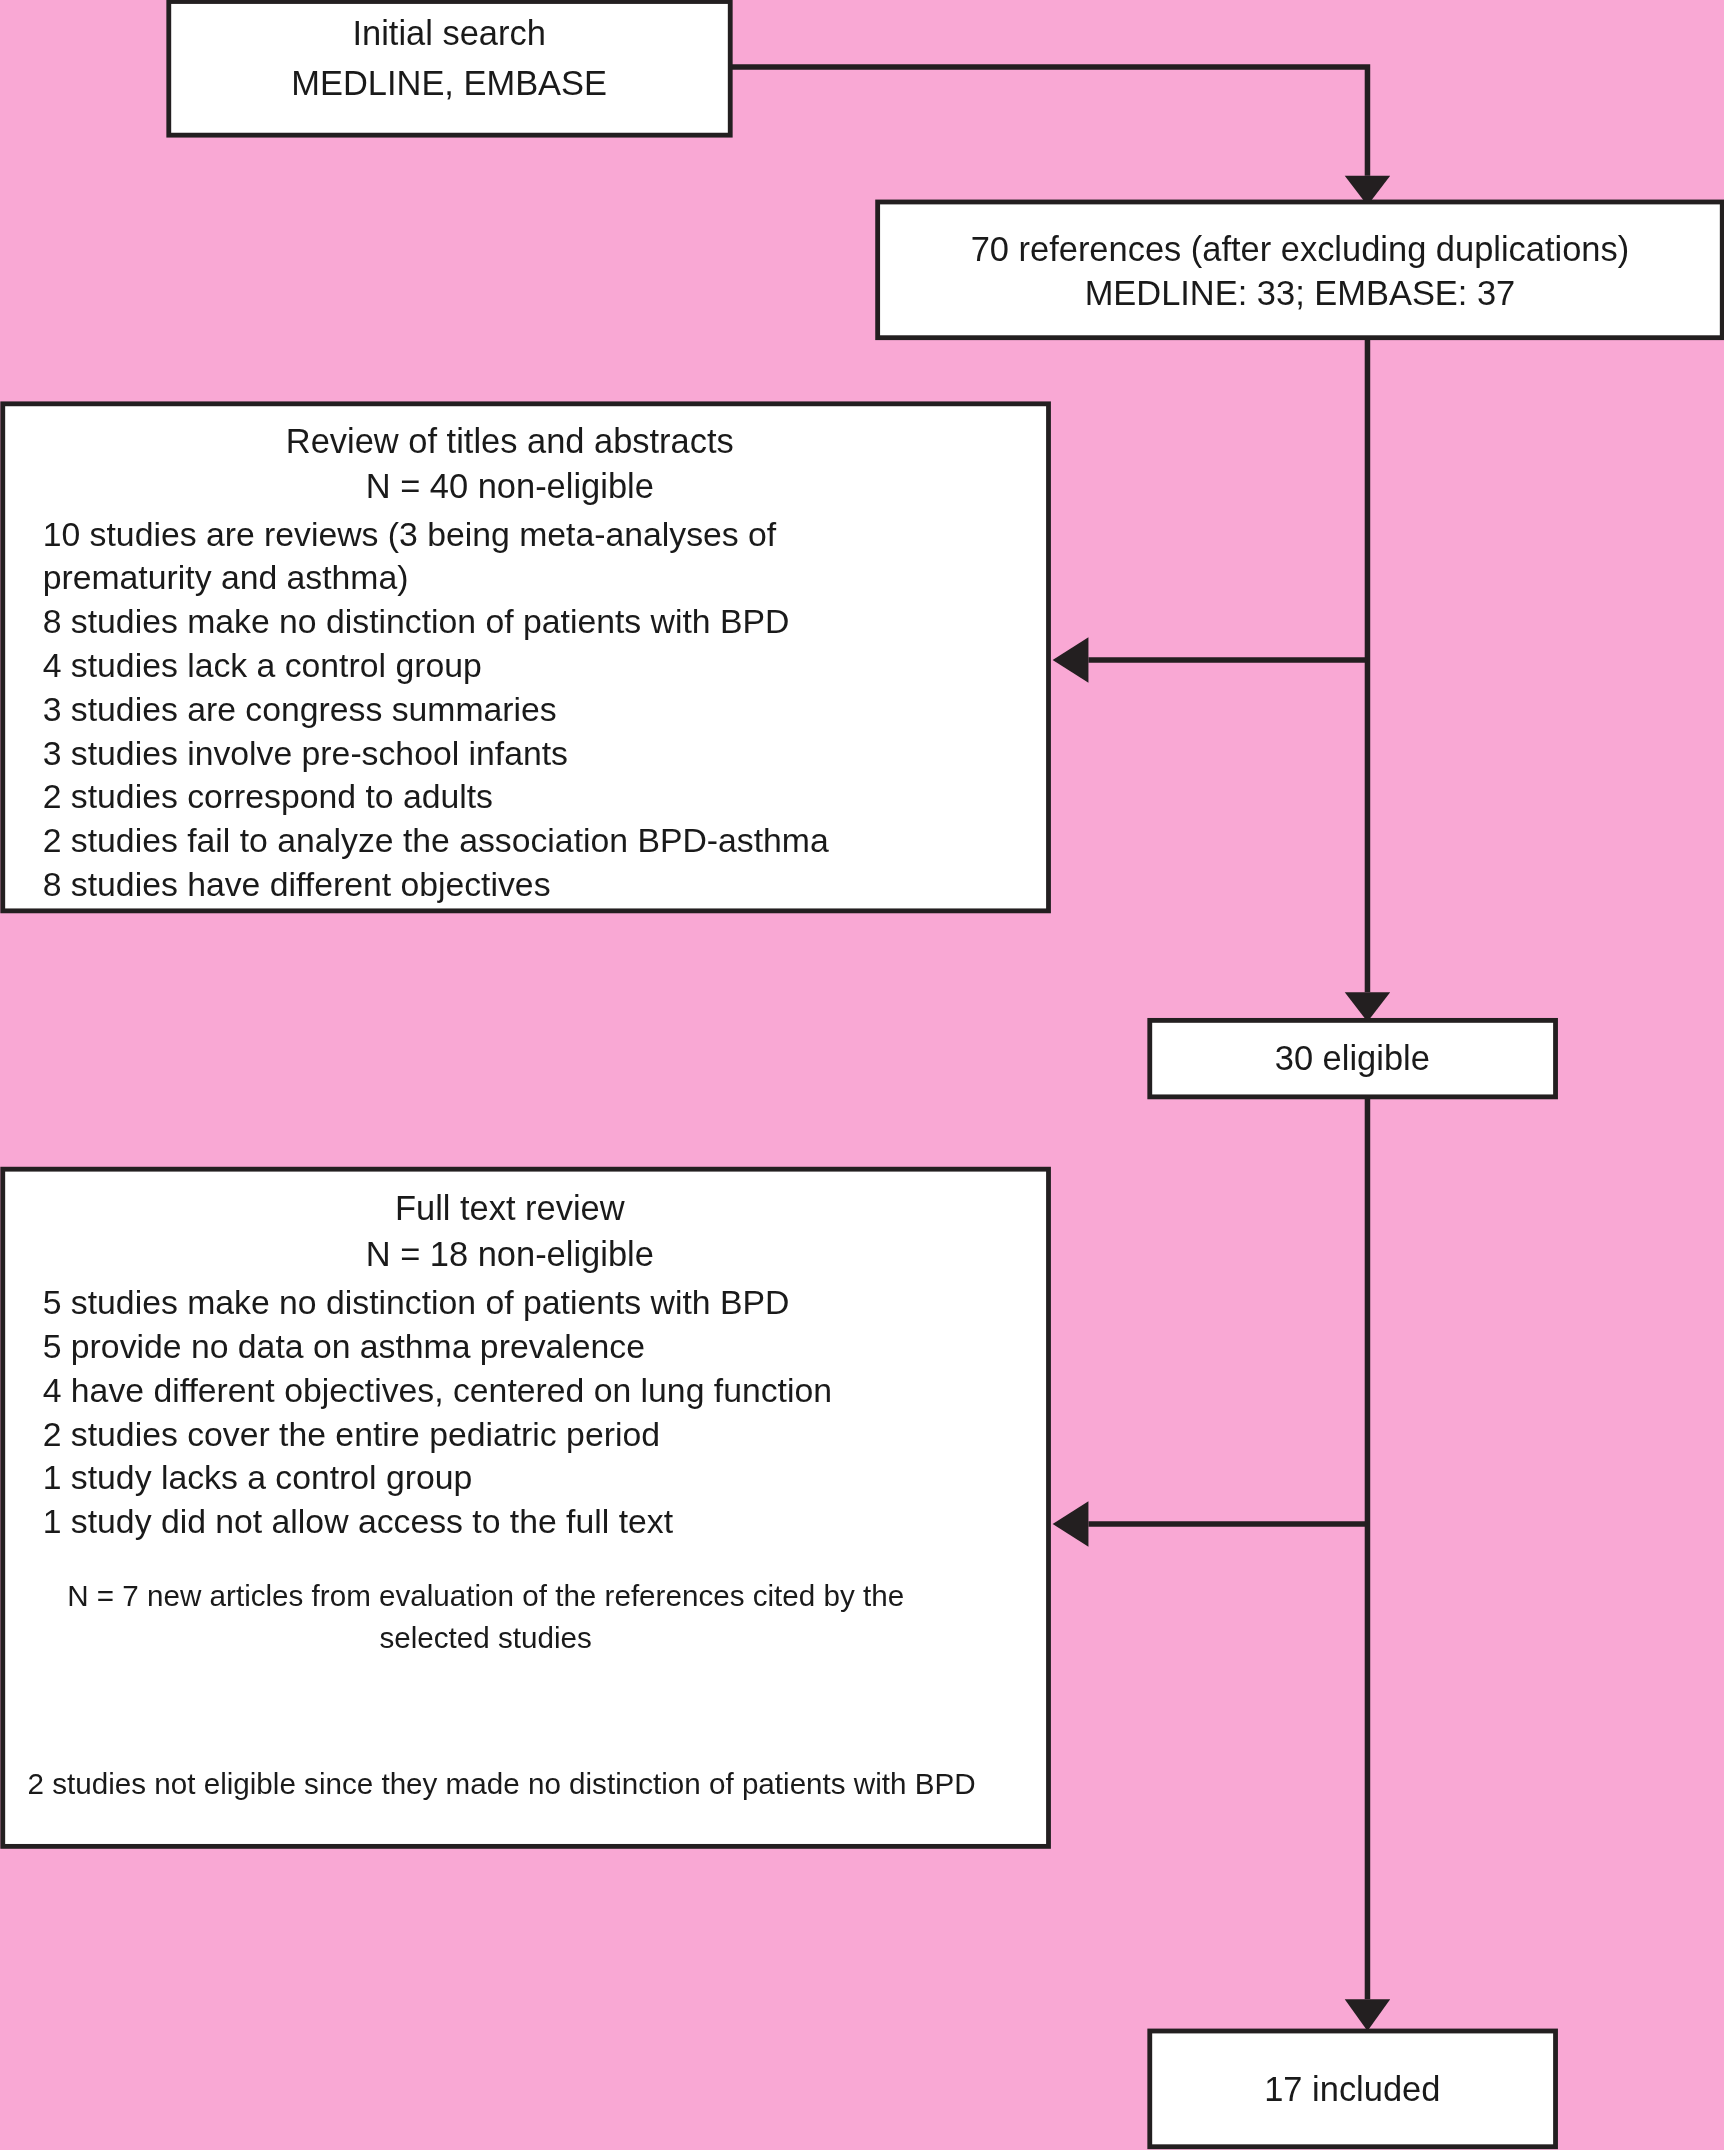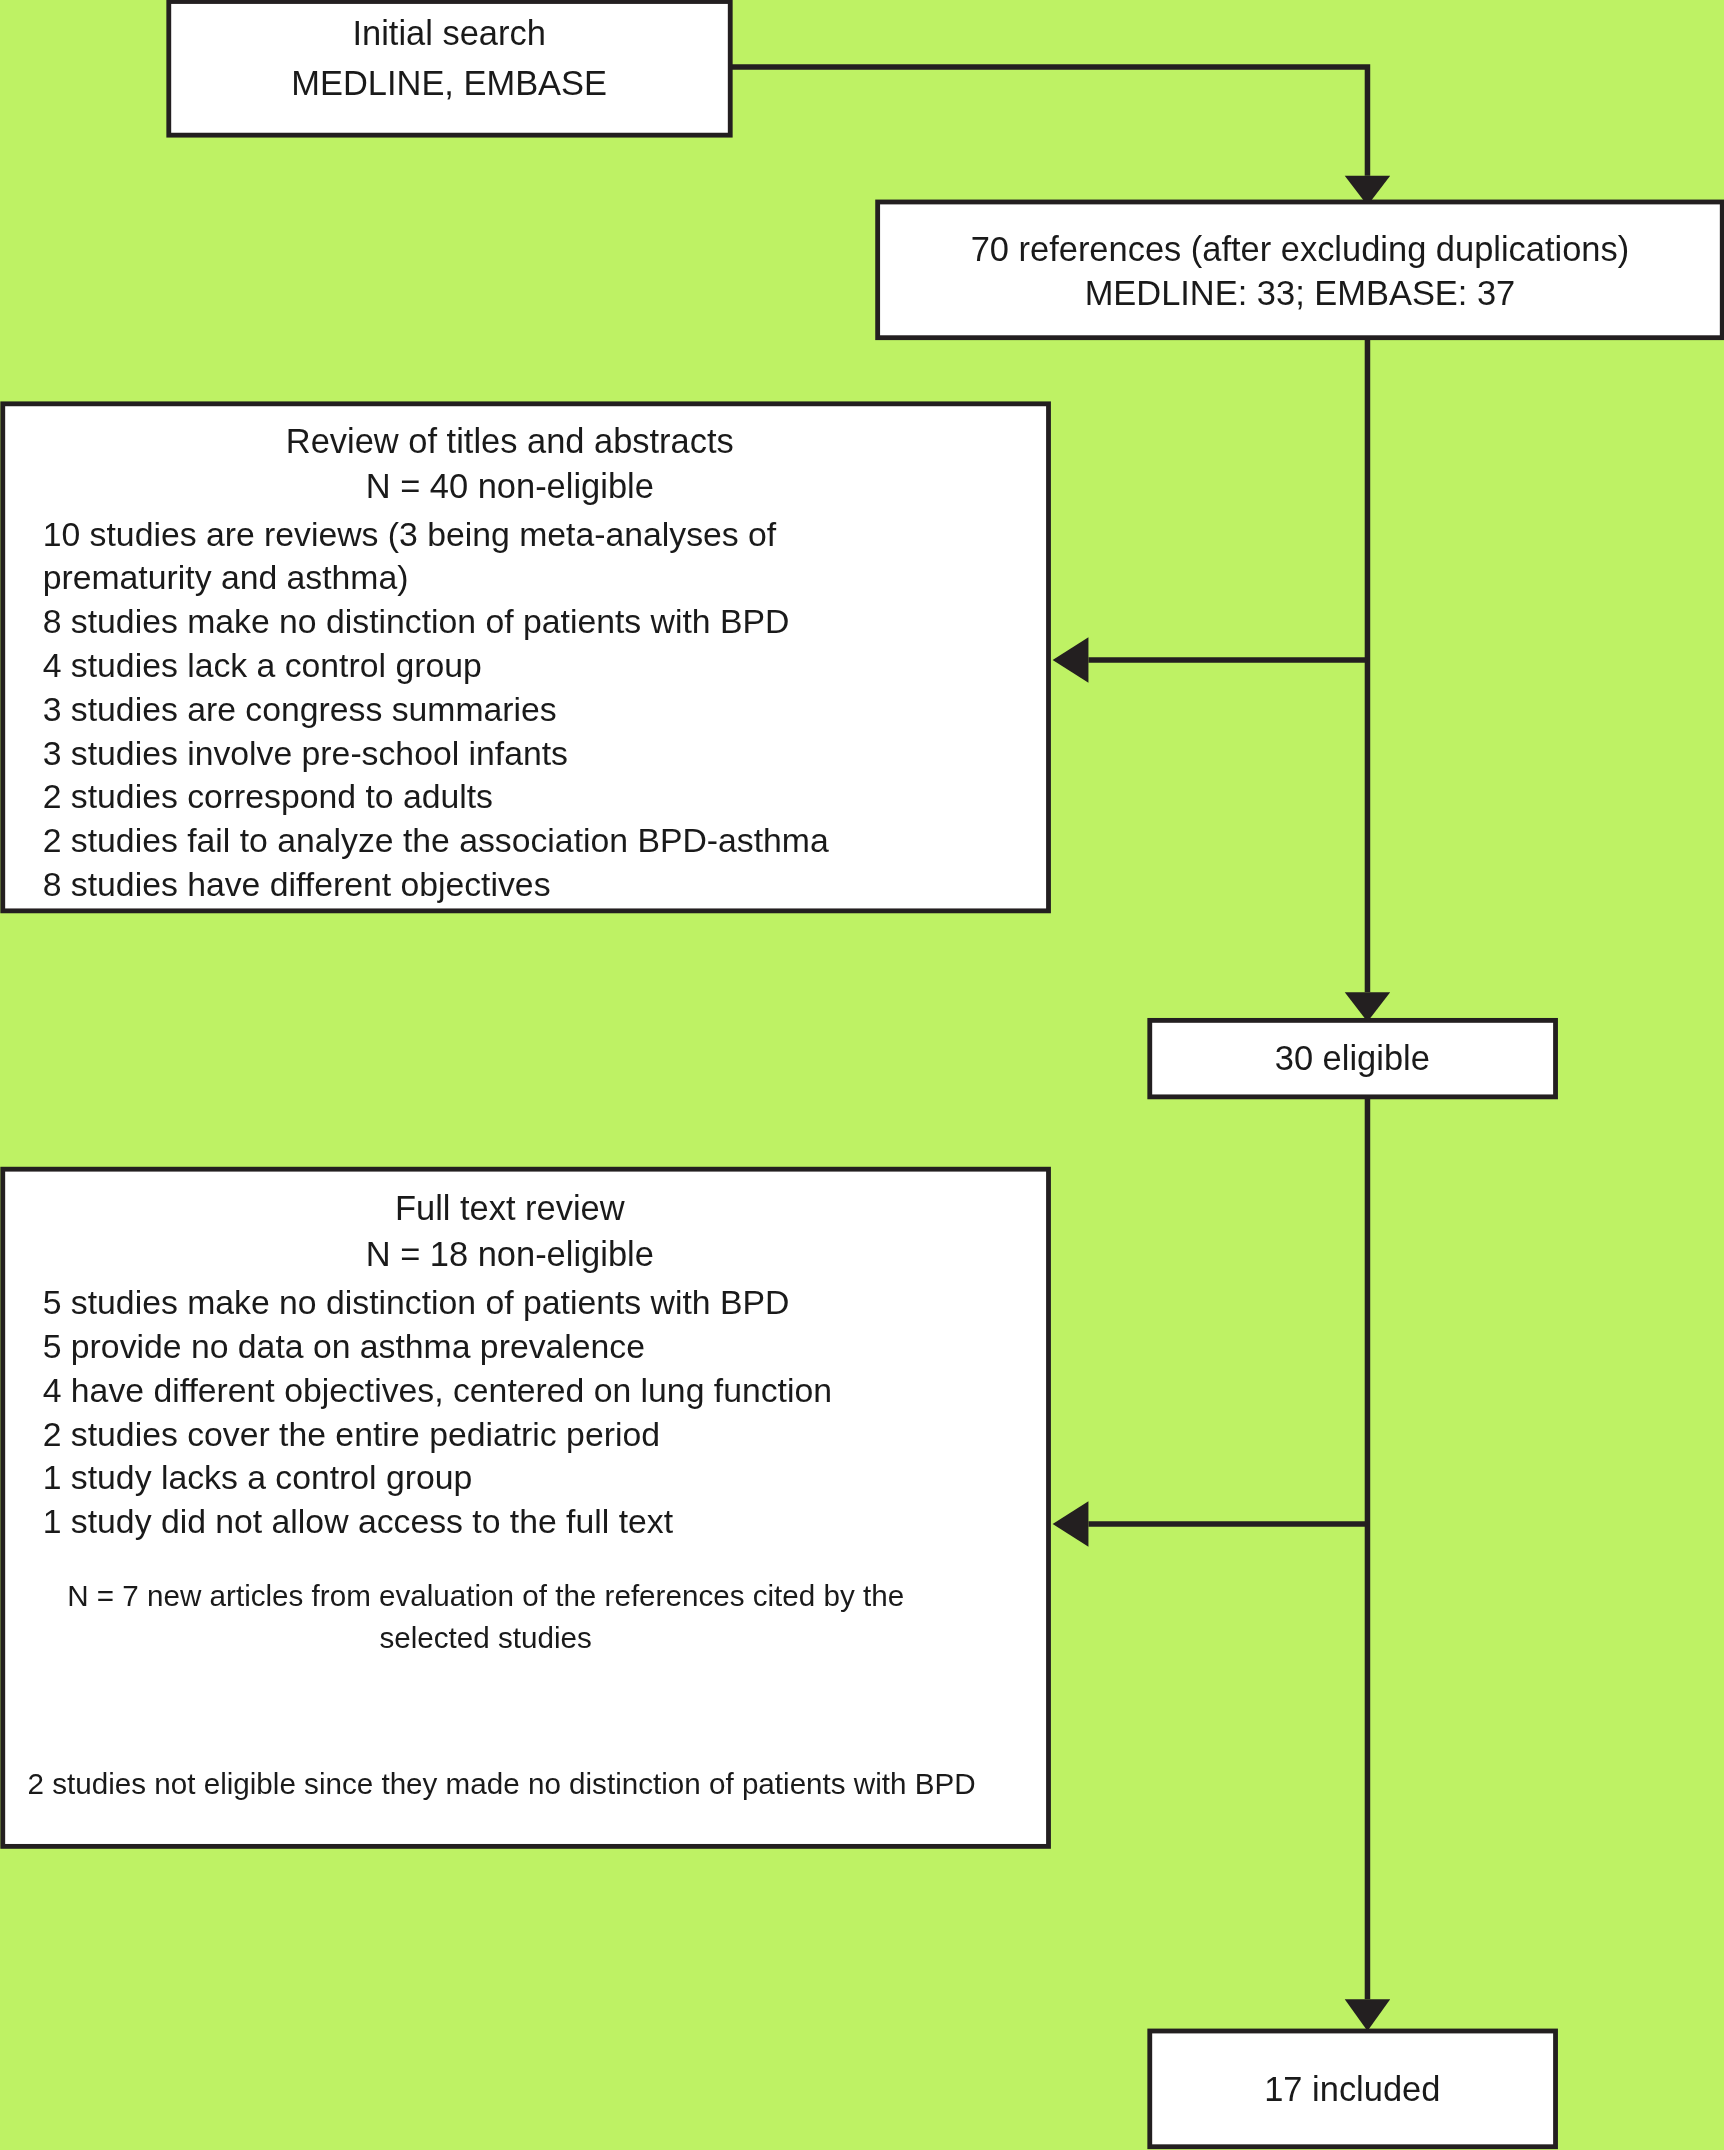--- a/index.html
+++ b/index.html
@@ -9,21 +9,21 @@
     background: #ffffff;
   }
   body {
     font-family: "Liberation Sans", sans-serif;
     color: #1a1a1a;
   }
   #flow-root {
     position: relative;
     width: 1725px;
     height: 2151px;
-    background: #bef264;
+    background: #f9a8d4;
     overflow: hidden;
   }
   svg.flow-svg {
     position: absolute;
     left: 0;
     top: 0;
     width: 1725px;
     height: 2151px;
   }
   .node-box {

